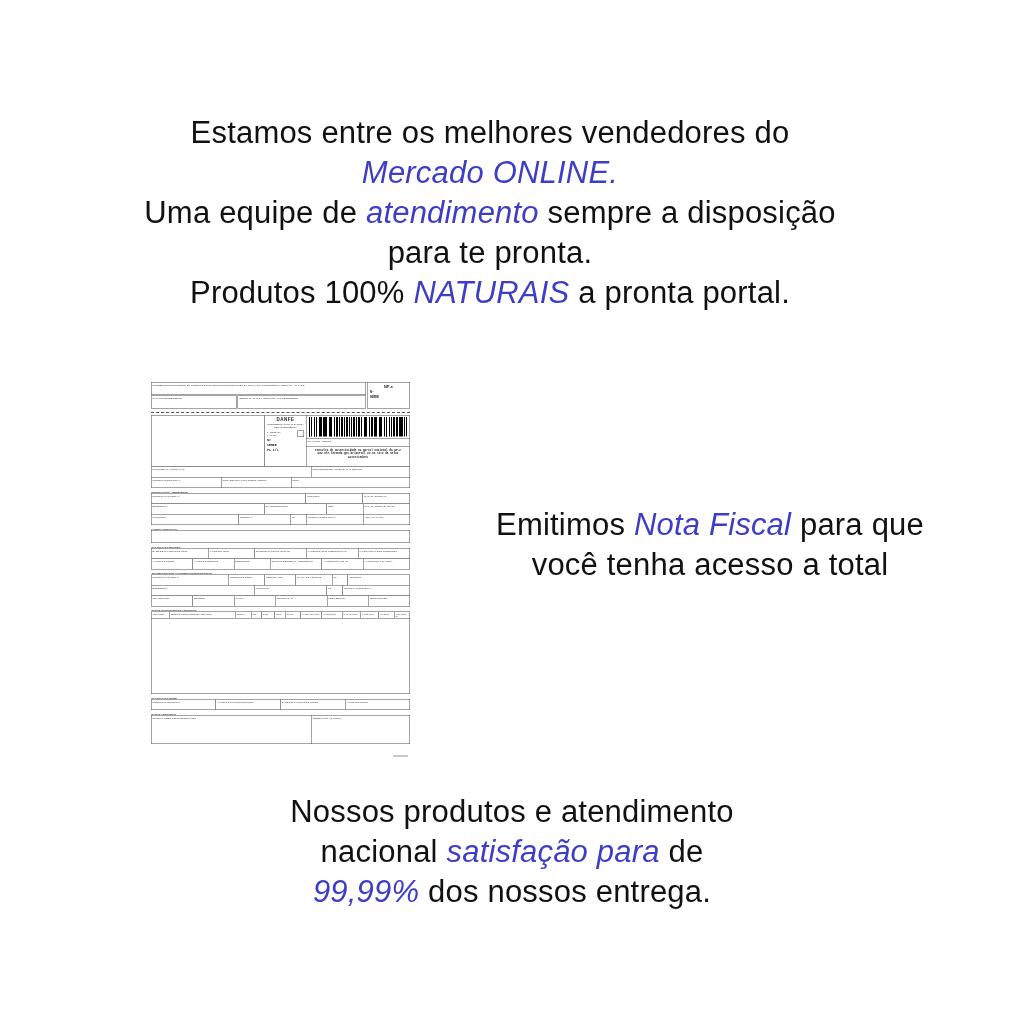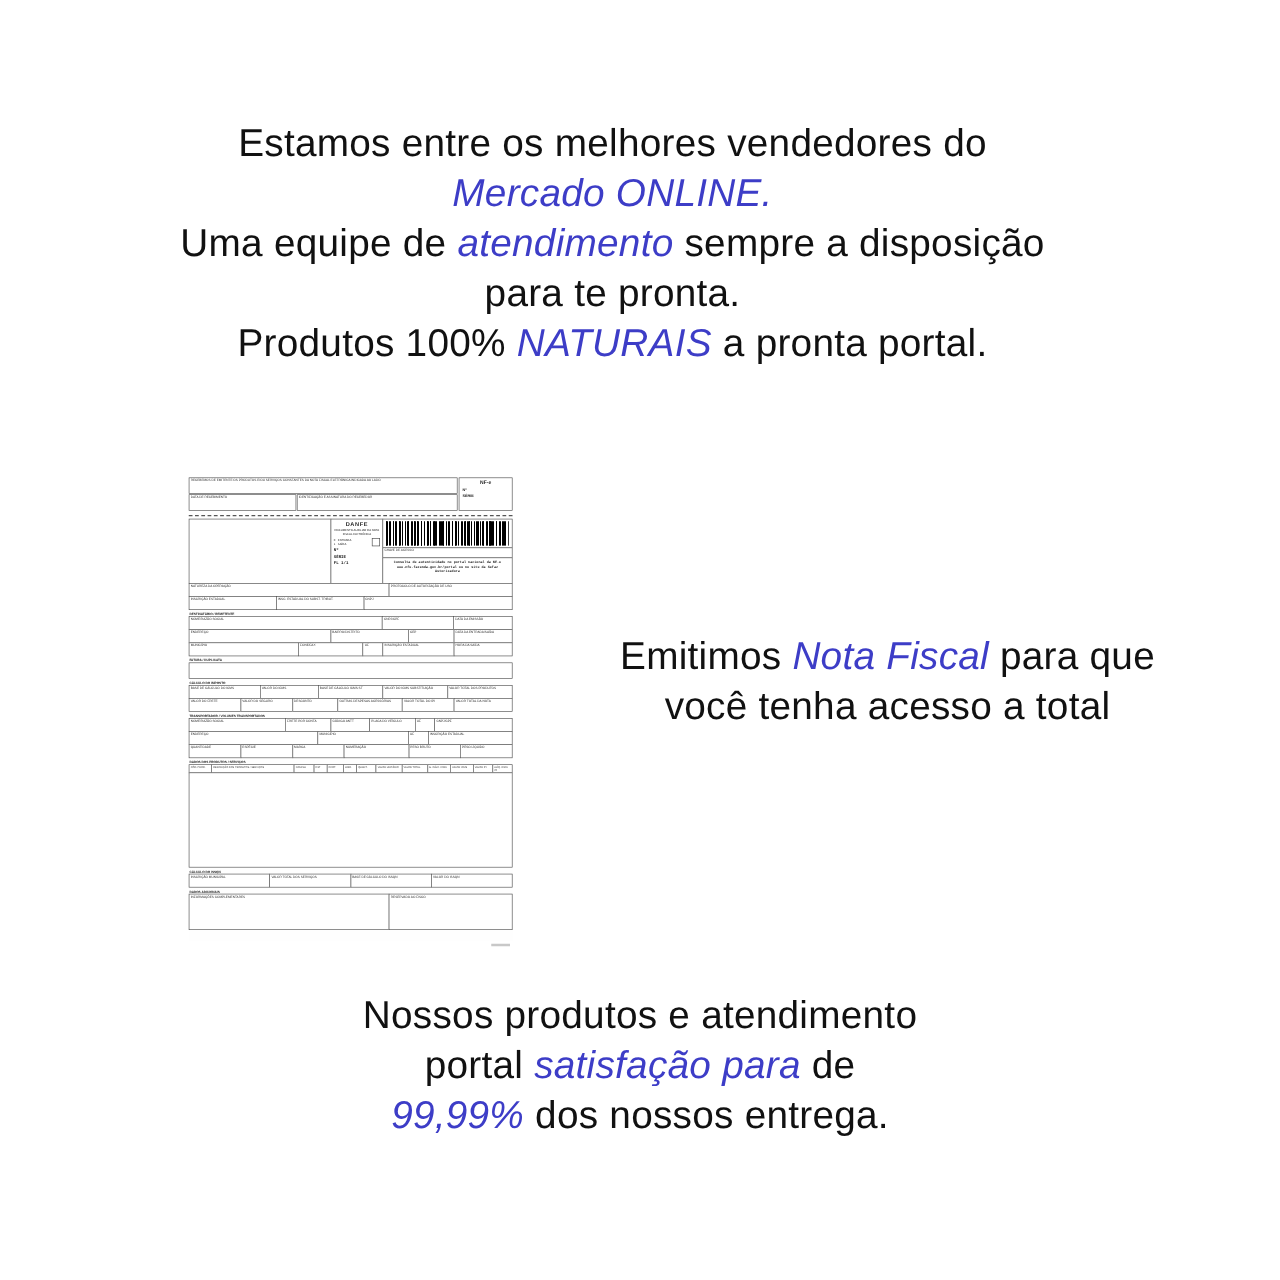--- a/index.html
+++ b/index.html
@@ -2,21 +2,21 @@
 <html style="--accent: #3D3DC7;"><head>
 <meta charset="utf-8">
 <style>
   html,body{margin:0;padding:0;}
   body{
     width:1024px;height:1024px;position:relative;overflow:hidden;
     background:#ffffff;
     font-family:"Liberation Sans", sans-serif;
   }
   .promo{position:absolute;text-align:center;color:#111;font-size:31px;line-height:40px;letter-spacing:.2px;}
-  .promo-top{top:95px;left:0;width:980px;}
+  .promo-top{top:113px;left:0;width:980px;}
   .nf-note{top:505px;left:460px;width:500px;}
   .promo-bottom{top:792px;left:0;width:1024px;}
   .hl{color:var(--accent,#3D3DC7);font-style:italic;}
 
   
   .invoice-wrap{position:absolute;left:151px;top:382px;width:259px;height:371px;}
   .invoice{width:518px;height:742px;transform:scale(.5);transform-origin:0 0;background:#fefefe;color:#222;position:relative;}
   .box{border:1px solid #4a4a4a;position:relative;background:#fff;box-sizing:border-box;}
   .lbl{font-size:5px;line-height:6px;display:block;padding:1px 0 0 2px;white-space:nowrap;overflow:hidden;color:#333;}
 
@@ -364,15 +364,15 @@
   </div>
 </div>
 
 <div class="promo nf-note">
   <div><span>Emitimos </span><span class="hl">Nota Fiscal</span><span> para que</span></div>
   <div><span>você tenha acesso a total</span></div>
 </div>
 
 <div class="promo promo-bottom">
   <div><span>Nossos produtos e atendimento</span></div>
-  <div><span>portal </span><span class="hl">satisfação para</span><span> de</span></div>
+  <div><span>nacional </span><span class="hl">satisfação para</span><span> de</span></div>
   <div><span class="hl">99,99%</span><span> dos nossos entrega.</span></div>
 </div>
 
 </body></html>

